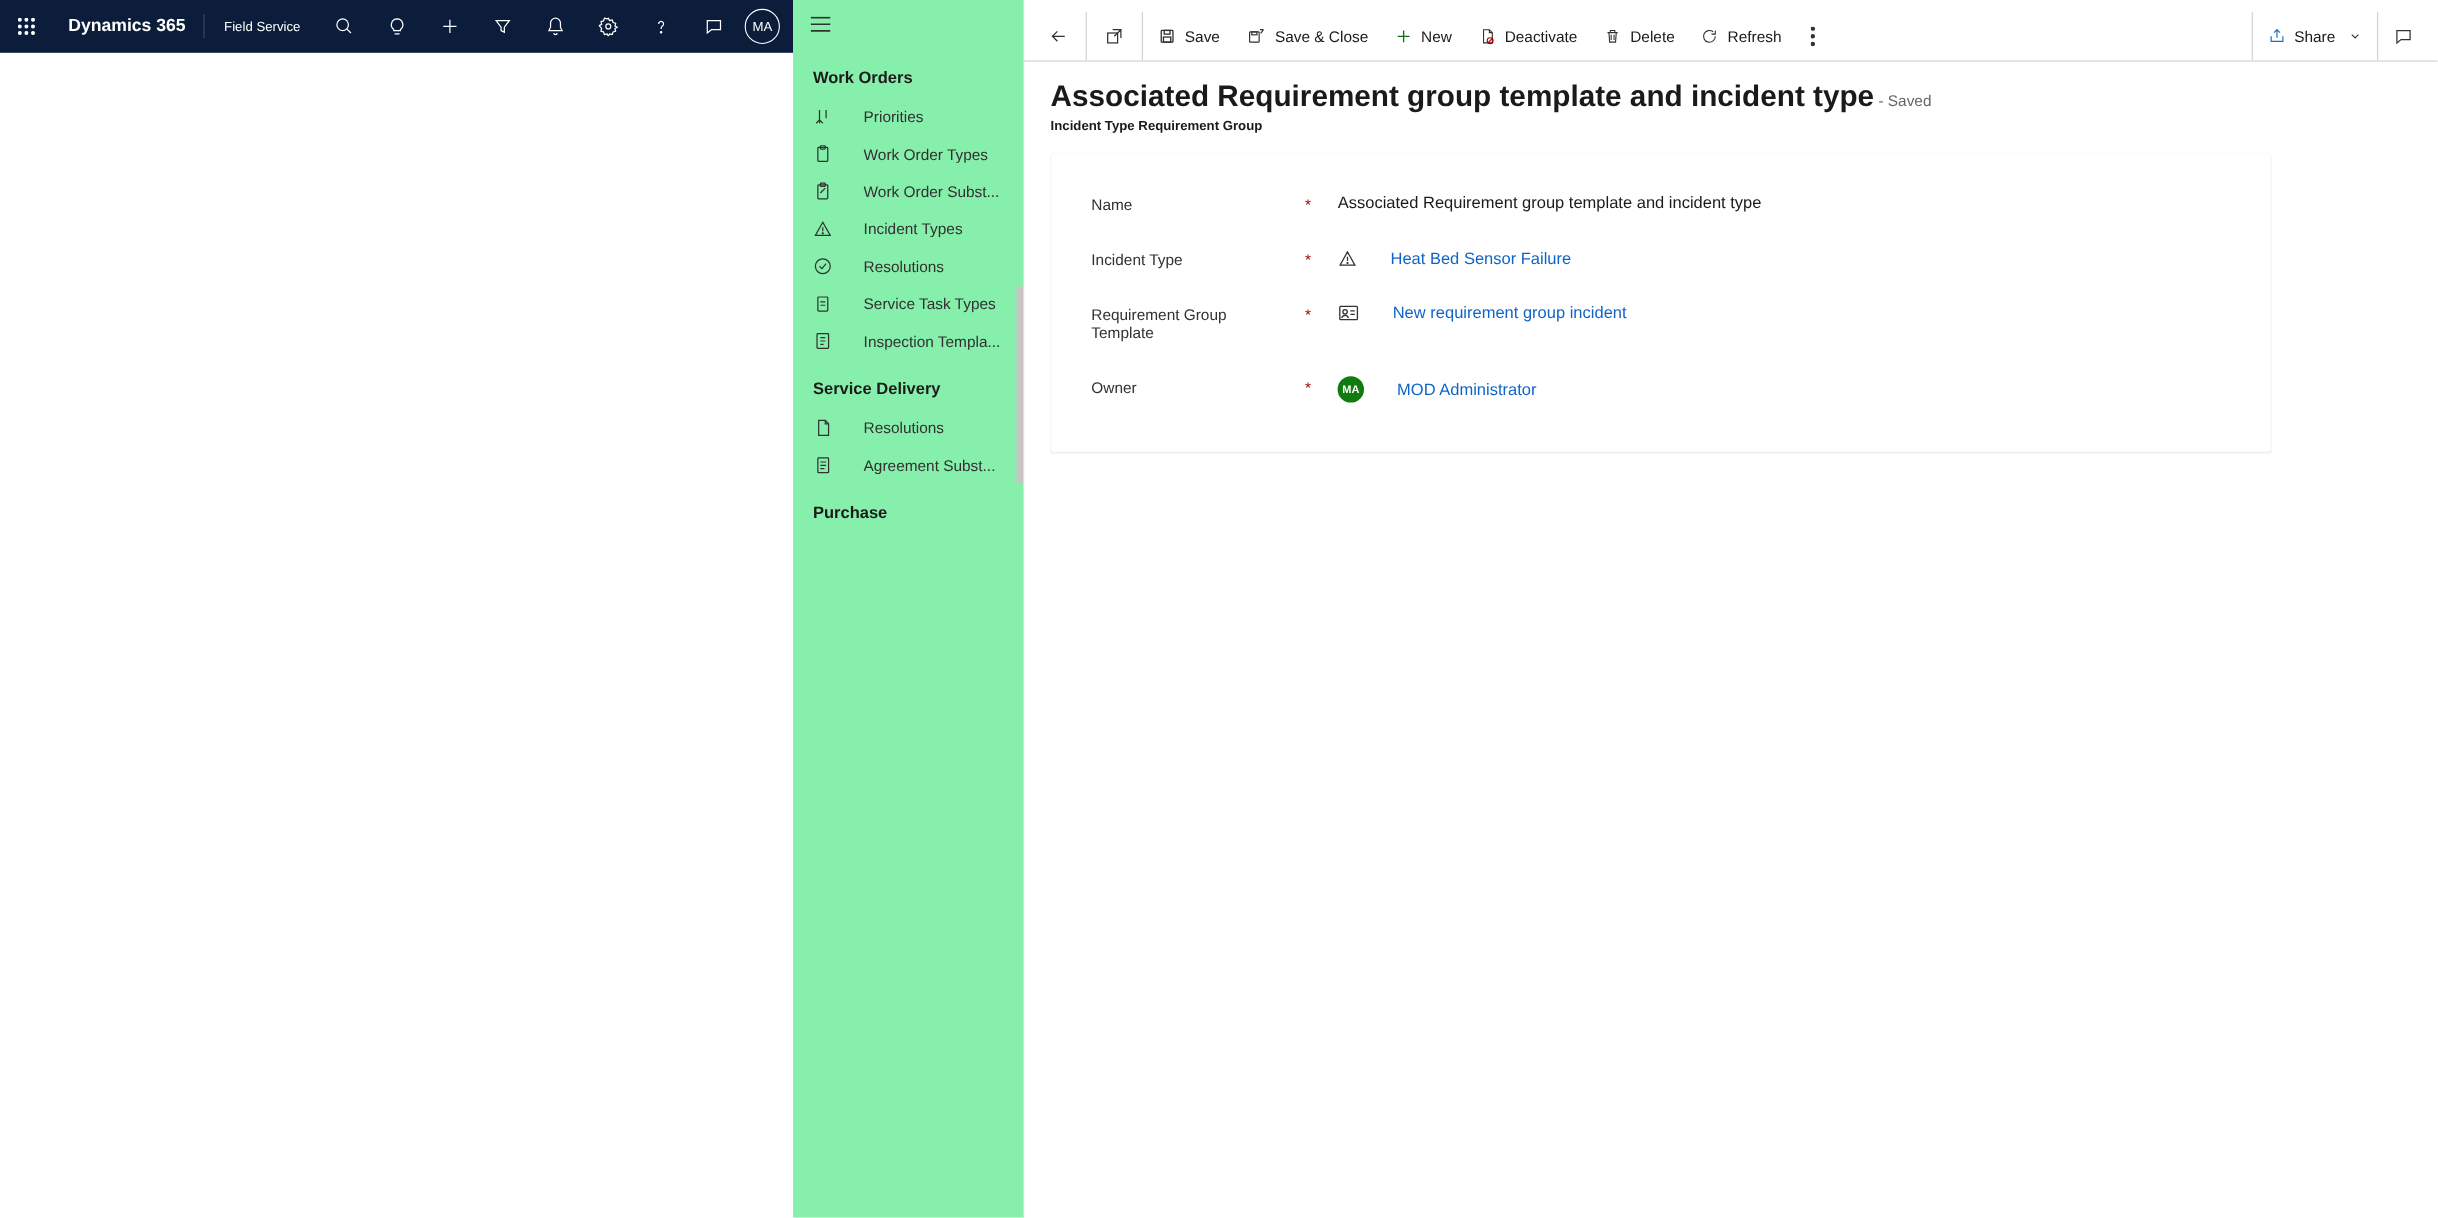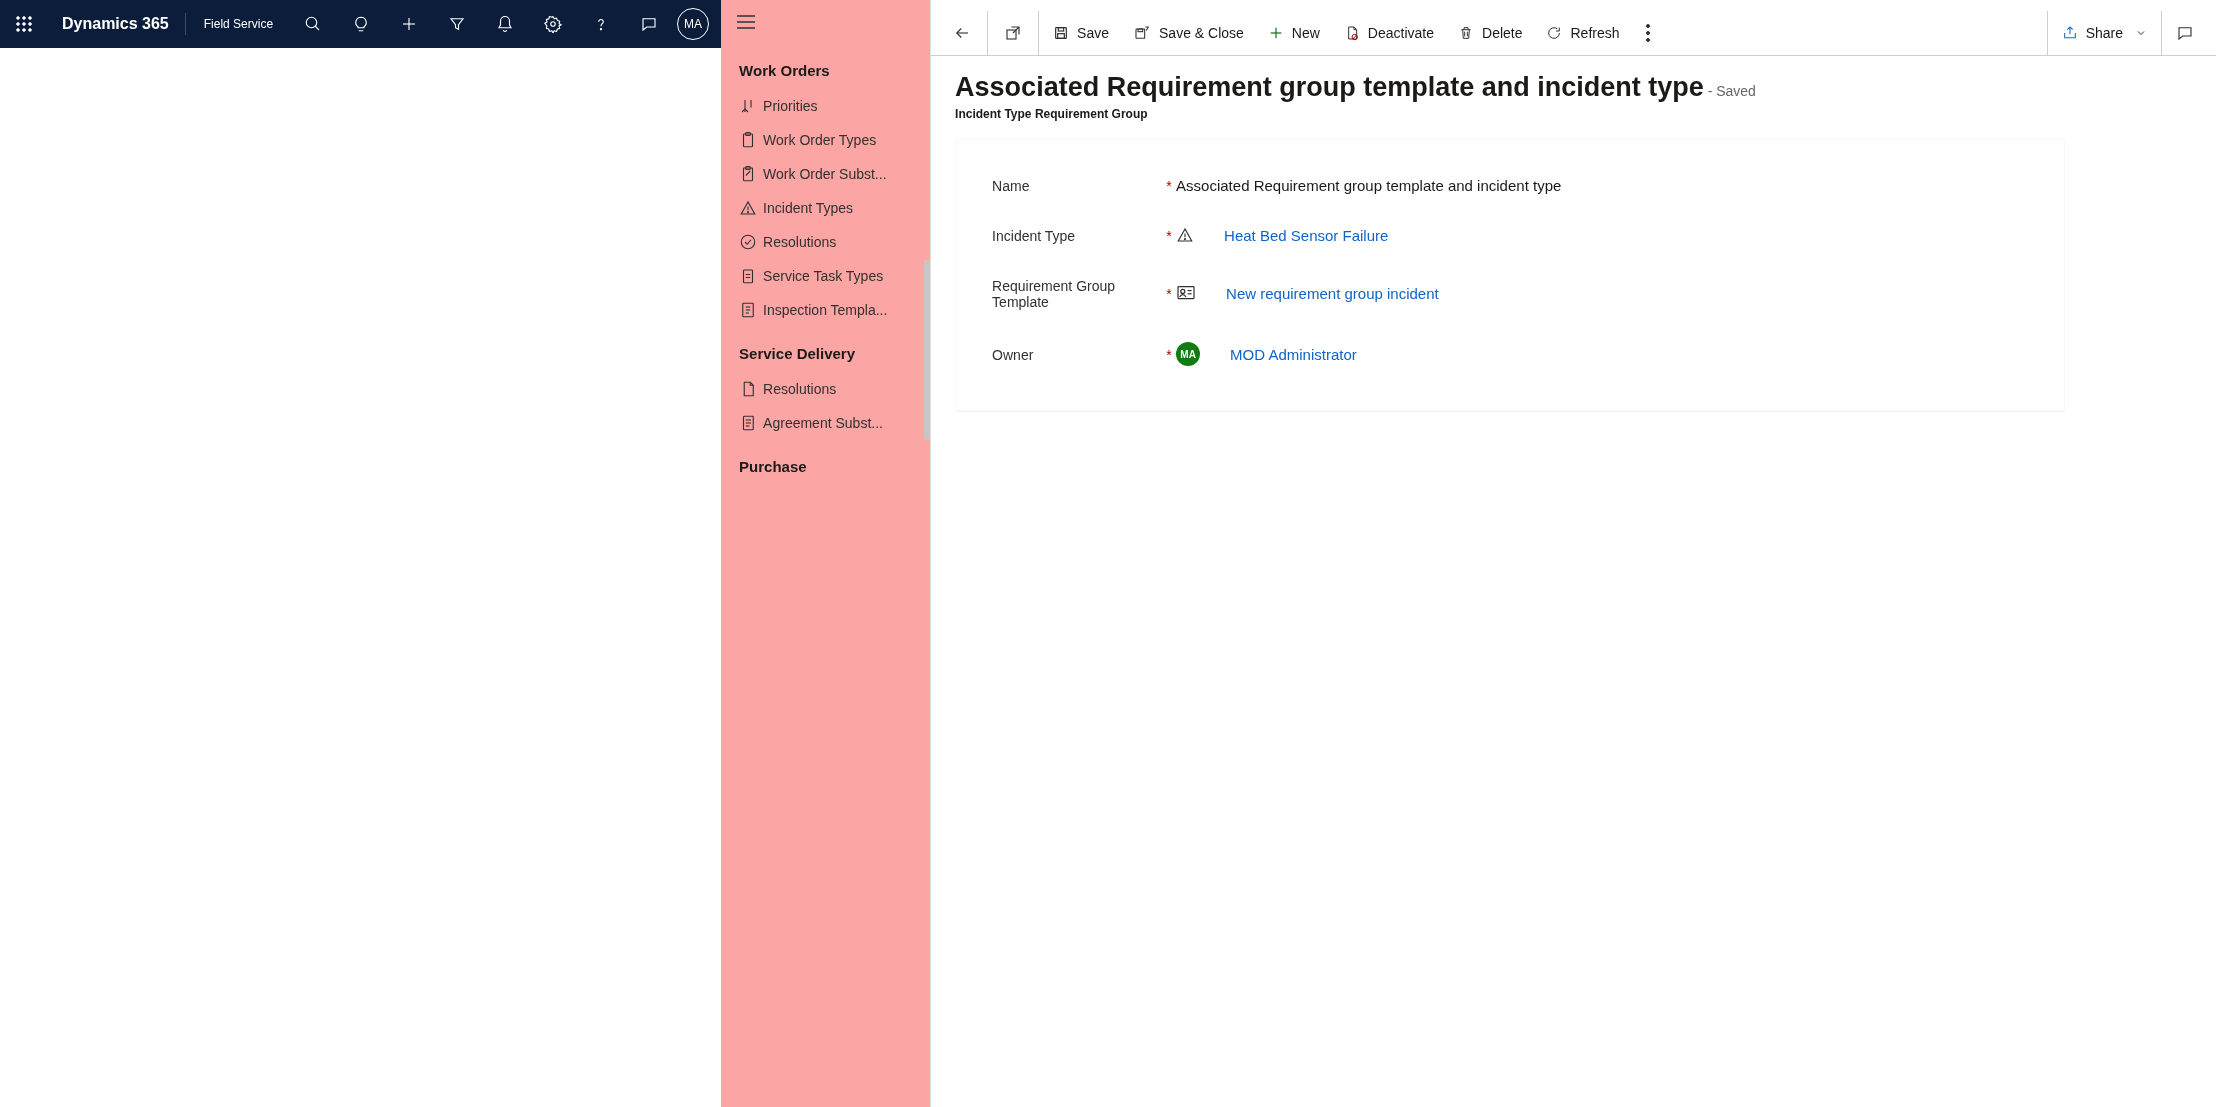--- a/index.html
+++ b/index.html
@@ -15,25 +15,25 @@
     .module { font-size: 12px; padding: 0 16px; }
     .nav-right { margin-left: auto; display: flex; align-items: center; }
     .nav-icon { width: 48px; height: 48px; display: flex; align-items: center; justify-content: center; cursor: pointer; }
     .avatar-circle { width: 32px; height: 32px; border: 1px solid #fff; border-radius: 50%; display: flex; align-items: center; justify-content: center; font-size: 12px; margin-left: 4px; margin-right:6px; cursor:pointer;}
     .topnav svg { stroke: #fff; fill: none; }
 
     
     .body { flex: 1; display: flex; min-height: 0; }
 
     
-    .sidebar { width: 210px; background: #fca5a5; border-right: 1px solid #e1dfdd; display: flex; flex-direction: column; overflow: hidden; position:relative;}
+    .sidebar { width: 210px; background: #86efac; border-right: 1px solid #e1dfdd; display: flex; flex-direction: column; overflow: hidden; position:relative;}
     .hamburger { height: 44px; display: flex; align-items: center; padding-left: 16px; border-bottom: 1px solid transparent;}
     .side-scroll { overflow-y: auto; flex:1; padding-bottom: 20px;}
     .side-group-title { font-weight: 700; font-size: 15px; padding: 18px 18px 10px 18px; color:#1b1a19;}
-    .side-item { display: flex; align-items: center; gap: 6px; padding: 8px 18px; font-size: 14px; color: #323130; cursor: pointer; white-space:nowrap; overflow:hidden; text-overflow:ellipsis;}
+    .side-item { display: flex; align-items: center; gap: 28px; padding: 8px 18px; font-size: 14px; color: #323130; cursor: pointer; white-space:nowrap; overflow:hidden; text-overflow:ellipsis;}
     .side-item svg { flex-shrink:0; }
     .side-item span { overflow:hidden; text-overflow:ellipsis;}
     .side-scrollbar-fake { position:absolute; right:0; top:260px; width:6px; height:180px; background:#c8c6c4; border-radius:3px;}
 
     
     .content { flex:1; display:flex; flex-direction:column; min-width:0; }
 
     
     .cmdbar { height: 56px; border-bottom: 1px solid #d0cecc; display:flex; align-items:flex-end; padding: 0 8px;}
     .cmd-sep { width:1px; height:44px; background:#d0cecc; margin:0 2px;}
@@ -47,21 +47,21 @@
     .page { flex:1; overflow:auto; padding: 16px 24px;}
     .page-title { font-size: 27px; font-weight: 600; }
     .savestate { font-size: 14px; color:#666; font-weight:400;}
     .page-subtitle { font-size: 12px; font-weight:600; margin-top:4px;}
     .tabs { display:flex; gap:22px; margin-top:18px; border-bottom:1px solid #e8e6e4; }
     .tab { padding:8px 2px 10px 2px; font-size:16px; cursor:pointer; position:relative;}
     .tab.active { font-weight:700; border-bottom:3px solid #3069c5; margin-bottom:-1px;}
     .tab .chev { margin-left:6px;}
 
     .form-card { background:#fff; border:1px solid #faf9f8; box-shadow: 0 1px 1px rgba(0,0,0,0.05); margin-top:18px; padding: 20px 36px 28px 36px; max-width:1110px; border-radius:3px;}
-    .form-row { display:flex; align-items:center; padding: 16px 0; }
+    .form-row { display:flex; align-items:flex-start; gap:20px; padding: 16px 0; }
     .form-label { width: 170px; font-size:14px; color:#323130; padding-top:2px;}
     .req { color:#a80000; width:14px; text-align:center; padding-top:2px;}
     .form-value { flex:1; display:flex; align-items:center; gap:10px; font-size:15px;}
     .link-val { color:#0f64c8; cursor:pointer;margin-left:20px;}
     .owner-avatar { width:24px; height:24px; background:#0f7c0f; color:#fff; border-radius:50%; display:flex; align-items:center; justify-content:center; font-size:10px; font-weight:600;}
     .form-value svg { stroke:#323130; fill:none;}
 
     .share-btn { display:flex; align-items:center; gap:8px; padding:0 14px; height:44px; cursor:pointer; border-left:1px solid #d0cecc; border-right:1px solid #d0cecc;}
     .share-chev {margin-left:4px;}
   </style>

